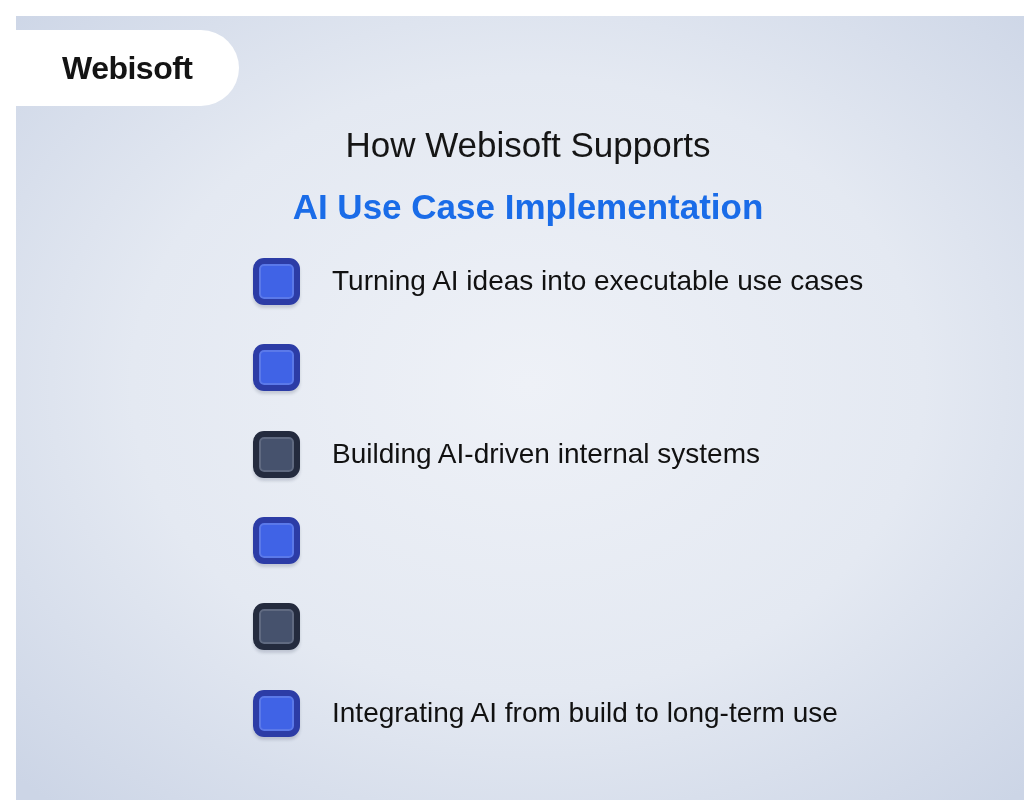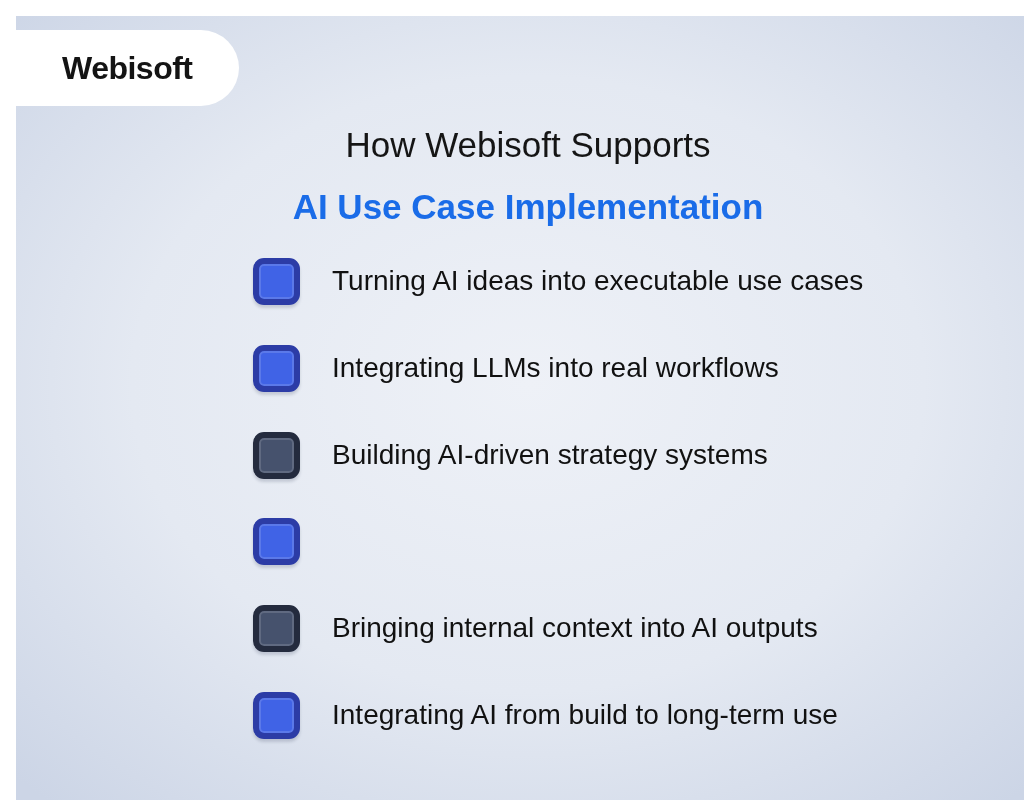--- a/index.html
+++ b/index.html
@@ -106,35 +106,33 @@
 
   <div class="list">
     <div class="row">
       <span class="icon blue"></span>
       <span class="label">Turning AI ideas into executable use cases</span>
     </div>
 
 
     <div class="row">
       <span class="icon blue"></span>
-      <span class="label">Integrating LLMs into real workflows</span>
     </div>
 
     <div class="row">
       <span class="icon dark"></span>
-      <span class="label">Building AI-driven strategy systems</span>
+      <span class="label">Building AI-driven internal systems</span>
     </div>
 
     <div class="row">
       <span class="icon blue"></span>
     </div>
 
     <div class="row">
       <span class="icon dark"></span>
-      <span class="label">Bringing internal context into AI outputs</span>
     </div>
 
     <div class="row">
       <span class="icon blue"></span>
       <span class="label">Integrating AI from build to long-term use</span>
     </div>
   </div>
 
 </div>
 

